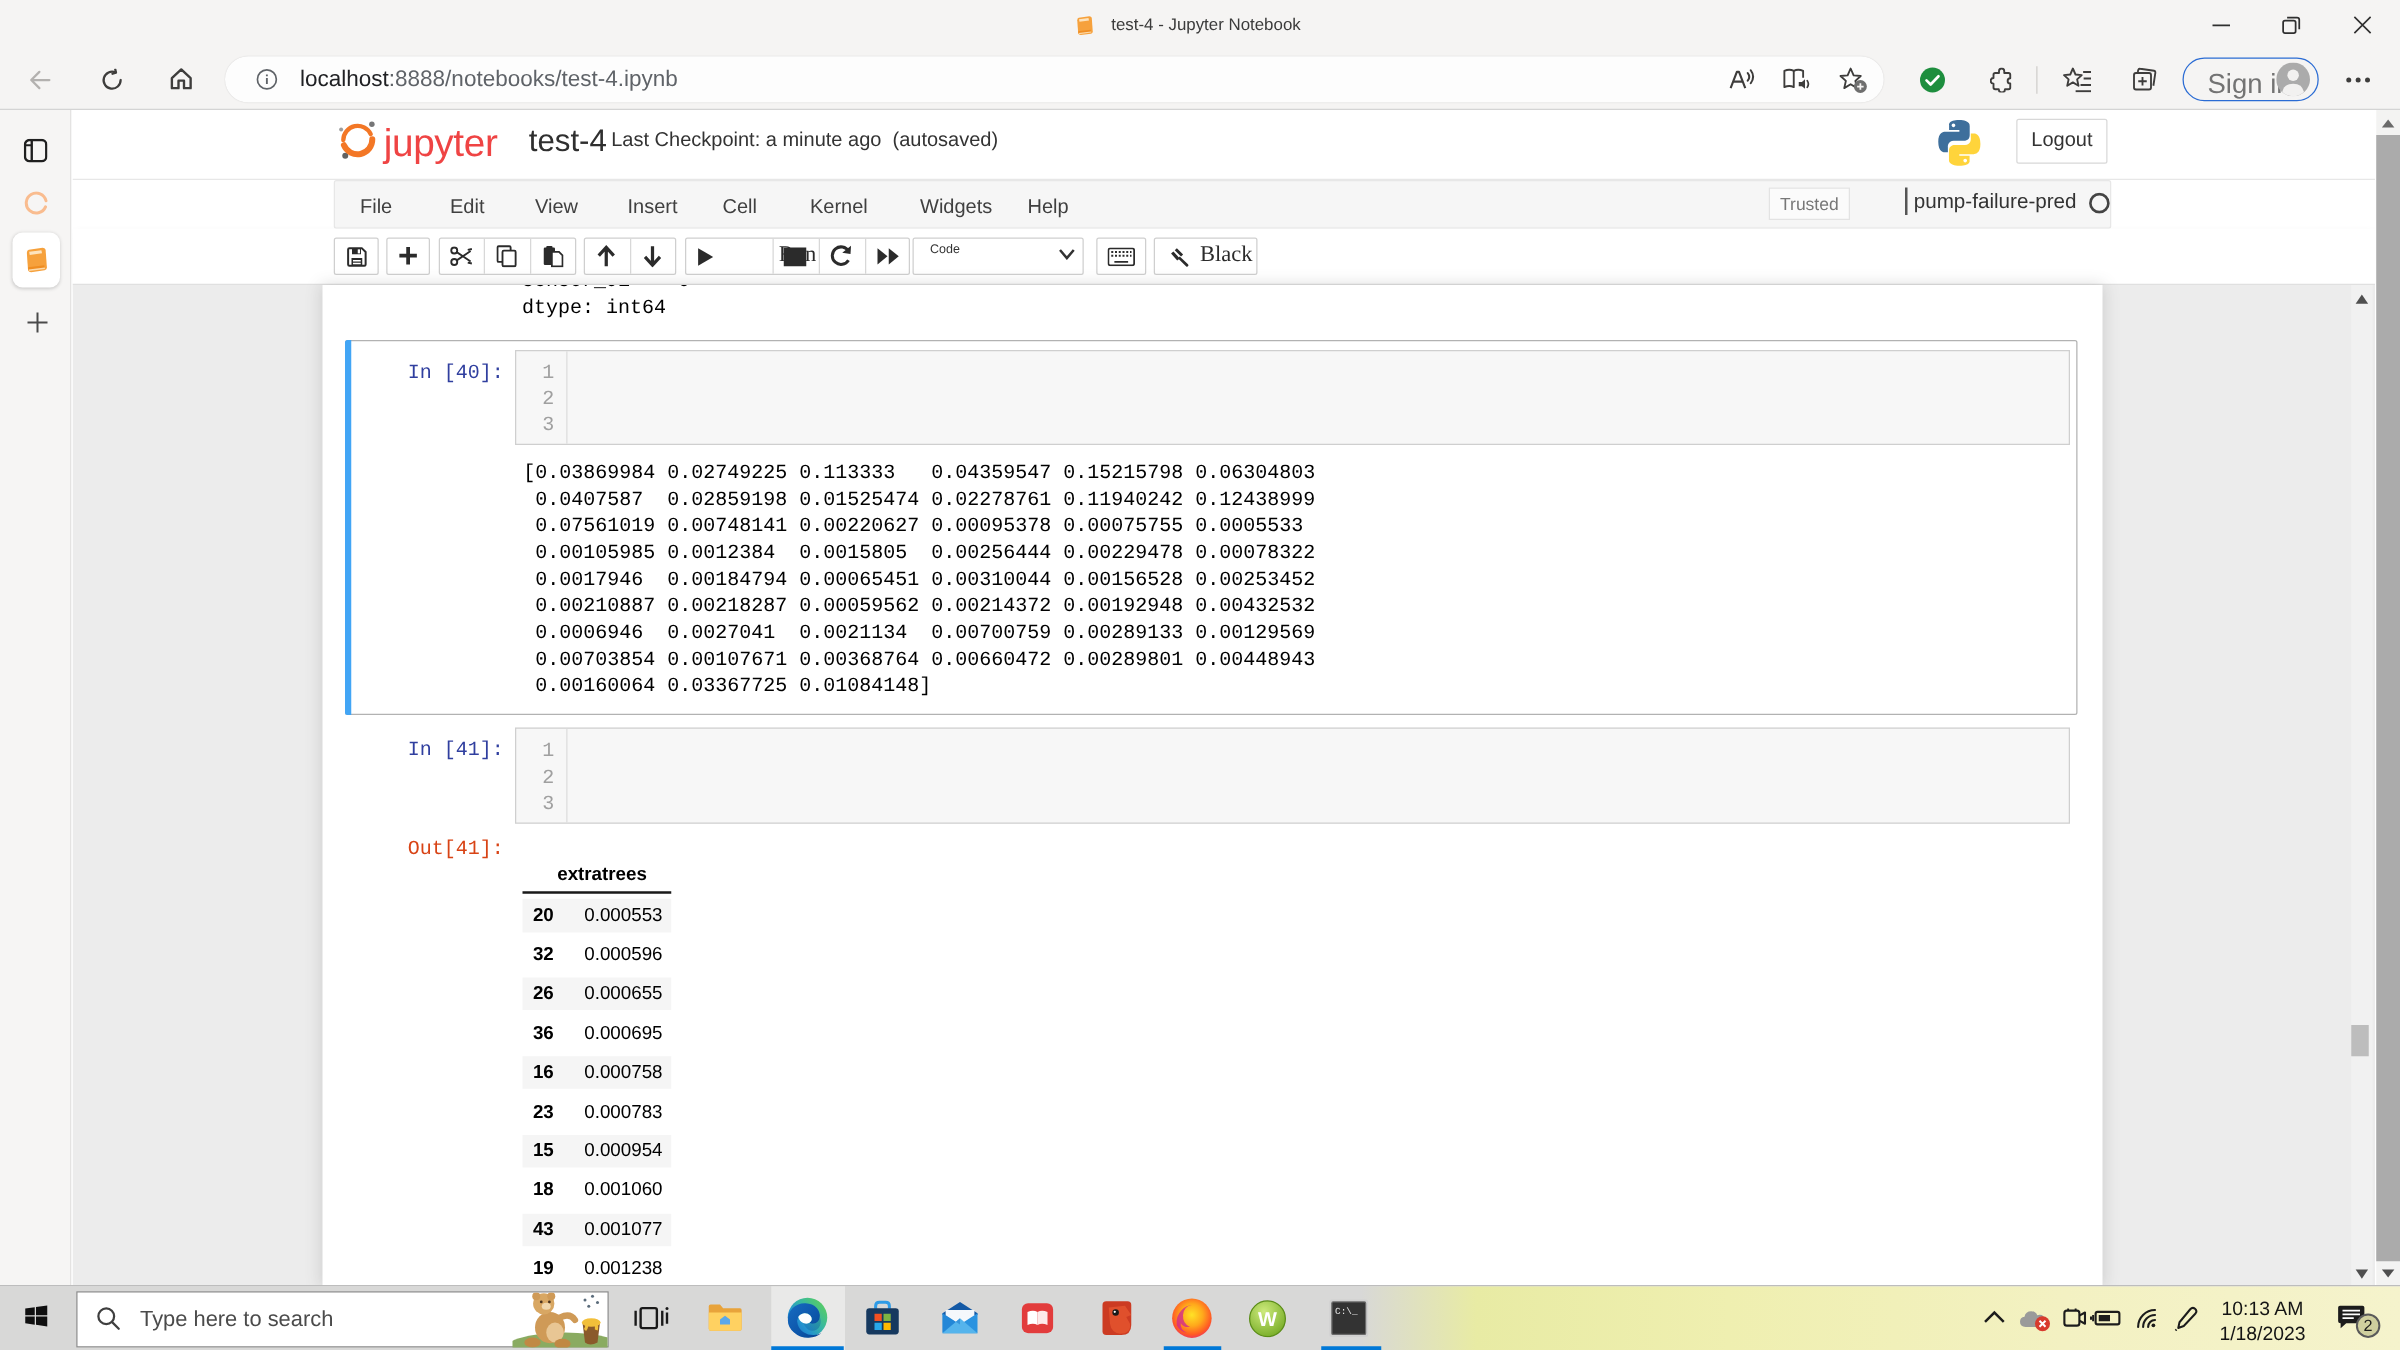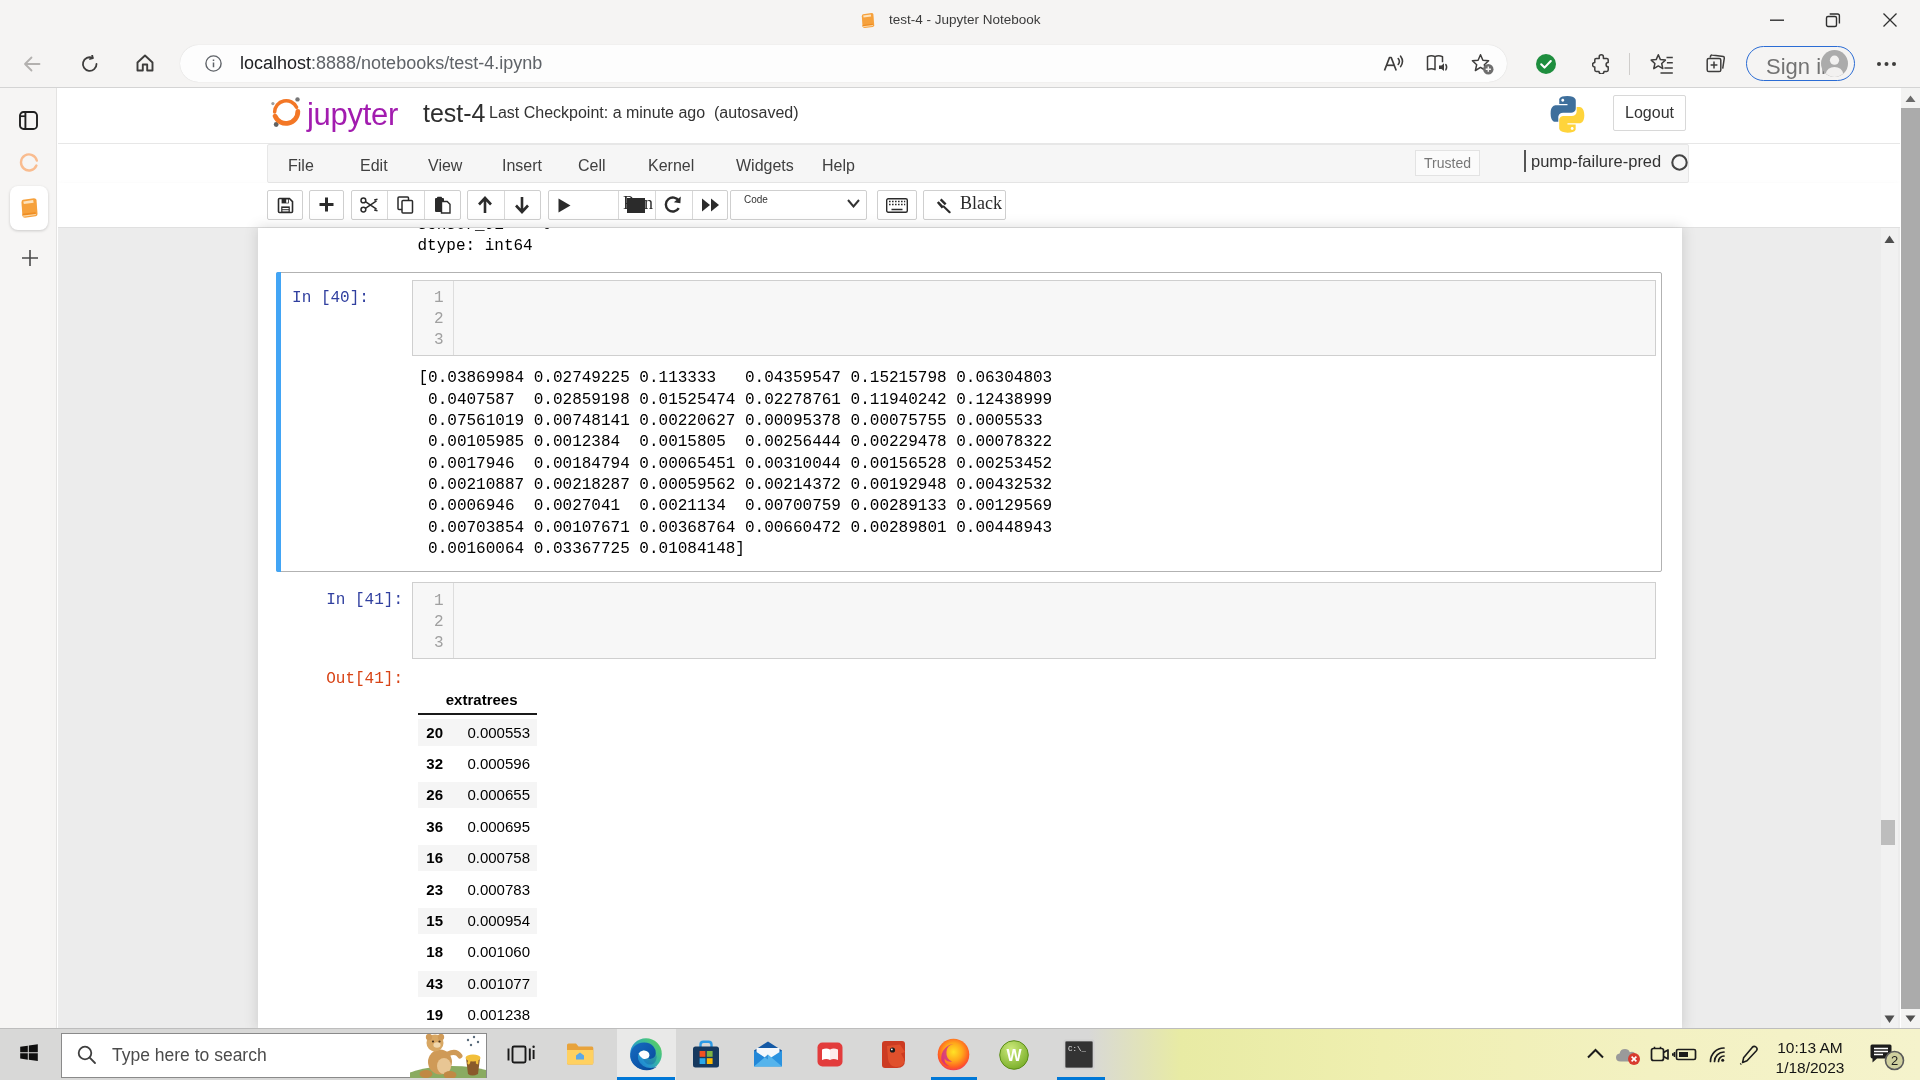--- a/index.html
+++ b/index.html
@@ -162,21 +162,21 @@
 <div class="abs" id="page">
   <div id="jheader"></div>
 
   <svg class="abs" style="left:210px;top:8px;" width="36" height="32" viewBox="0 0 36 32">
     <circle cx="29.5" cy="3.4" r="2.2" fill="#767677"></circle>
     <circle cx="4.9" cy="7.6" r="1.6" fill="#9e9e9e"></circle>
     <circle cx="8.2" cy="28.5" r="2.4" fill="#616262"></circle>
     <path d="M6.4 17.8 A11.8 11.8 0 0 0 29.6 17.8" stroke="#f37726" stroke-width="4.8" fill="none" stroke-linecap="round" transform="rotate(-12 18 15.5)"></path>
     <path d="M6.8 13.6 A11.5 11.5 0 0 1 29.2 13.6" stroke="#f37726" stroke-width="3.5" fill="none" stroke-linecap="round" transform="rotate(-12 18 15.5)"></path>
   </svg>
-  <div class="abs" style="left:249px;top:9px;font-size:31px;color:#a21caf;letter-spacing:-0.3px;">jupyter</div>
+  <div class="abs" style="left:249px;top:9px;font-size:31px;color:#ef4444;letter-spacing:-0.3px;">jupyter</div>
   <div class="abs" style="left:365px;top:11px;font-size:25px;color:#2f2f2f;">test-4</div>
   <div class="abs" style="left:431px;top:16px;font-size:16px;color:#333;">Last Checkpoint: a minute ago&nbsp; (autosaved)</div>
 
   <svg class="abs" style="left:1491px;top:8px;" width="37" height="37" viewBox="0 0 111 111">
     <path d="M54.92 0 C28.11 0.01 30.8 11.91 30.8 11.91 l0.03 12.34 24.66 0 0 3.71 -34.11 0 c0 0 -16.55 -1.88 -16.55 24.23 0 26.1 14.44 25.18 14.44 25.18 l8.62 0 0 -12.87 c0 0 -0.46 -14.44 14.21 -14.44 l24.46 0 c0 0 13.75 0.22 13.75 -13.29 l0 -22.35 C80.31 14.42 82.4 0 54.92 0 z m-13.6 8.28 c2.45 0 4.44 1.98 4.44 4.44 0 2.45 -1.98 4.44 -4.44 4.44 -2.45 0 -4.44 -1.98 -4.44 -4.44 0 -2.45 1.98 -4.44 4.44 -4.44 z" fill="#3e6f9c"></path>
     <path d="M55.9 110 C82.71 109.99 80.03 98.09 80.03 98.09 l-0.03 -12.34 -24.66 0 0 -3.71 34.11 0 c0 0 16.55 1.88 16.55 -24.23 0 -26.1 -14.44 -25.18 -14.44 -25.18 l-8.62 0 0 12.87 c0 0 0.46 14.44 -14.21 14.44 l-24.46 0 c0 0 -13.75 -0.22 -13.75 13.29 l0 22.35 C30.51 95.58 28.42 110 55.9 110 z m13.6 -8.28 c-2.45 0 -4.44 -1.98 -4.44 -4.44 0 -2.45 1.98 -4.44 4.44 -4.44 2.45 0 4.44 1.98 4.44 4.44 0 2.45 -1.98 4.44 -4.44 4.44 z" fill="#ffd43b"></path>
   </svg>
   <div class="abs" style="left:1555px;top:7px;width:73px;height:36px;border:1px solid #d8d8d8;border-radius:2px;background:#fff;text-align:center;line-height:34px;font-size:16px;color:#333;">Logout</div>
 
   <div id="jmenubar"></div>
@@ -278,21 +278,21 @@
   <div class="abs" style="left:902px;top:105px;font-family:'Liberation Serif',serif;font-size:18px;color:#2b2b2b;">Black</div>
 
   <div id="jsite">
     <div id="jcontainer">
 
       <div class="code abs" style="left:159.5px;top:-13px;">sensor_91    0
 dtype: int64</div>
 
       <div class="abs" style="left:17.5px;top:44px;width:1386px;height:300px;border:1px solid #b2b2b2;border-radius:2px;"></div>
       <div class="abs" style="left:17.5px;top:44px;width:5px;height:300px;background:#42a5f5;border-radius:2px 0 0 2px;"></div>
-      <div class="code prompt-in abs" style="left:0;top:60.2px;width:145px;text-align:center;">In [40]:</div>
+      <div class="code prompt-in abs" style="left:0;top:60.2px;width:145px;text-align:right;">In [40]:</div>
       <div class="abs" style="left:154px;top:52px;width:1243.5px;height:76.5px;background:#f7f7f7;border:1px solid #cfcfcf;"></div>
       <div class="abs" style="left:195px;top:53px;width:1px;height:74.5px;background:#ddd;"></div>
       <div class="code gut abs" style="left:154px;top:60.2px;width:31.5px;text-align:right;">1
 2
 3</div>
       <div class="code abs" style="left:160.5px;top:140.8px;">[0.03869984 0.02749225 0.113333   0.04359547 0.15215798 0.06304803
  0.0407587  0.02859198 0.01525474 0.02278761 0.11940242 0.12438999
  0.07561019 0.00748141 0.00220627 0.00095378 0.00075755 0.0005533
  0.00105985 0.0012384  0.0015805  0.00256444 0.00229478 0.00078322
  0.0017946  0.00184794 0.00065451 0.00310044 0.00156528 0.00253452

